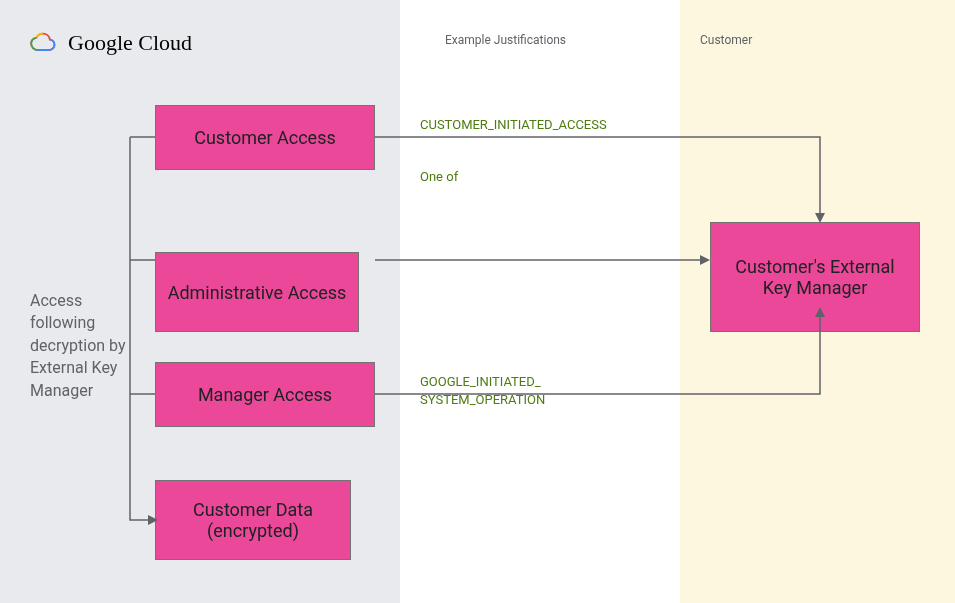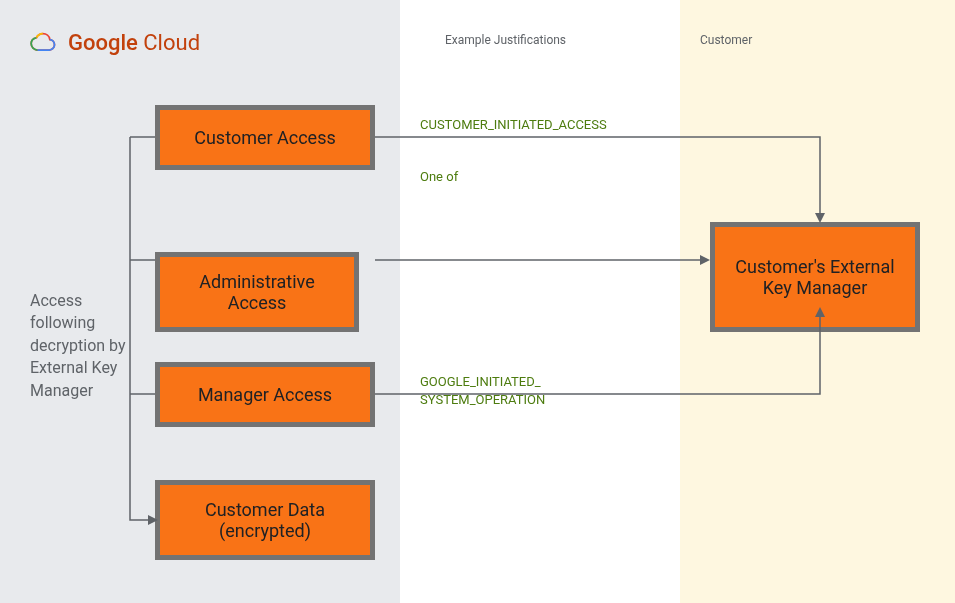--- a/index.html
+++ b/index.html
@@ -30,48 +30,49 @@
     }
     .logo {
       position: absolute;
       left: 30px; top: 30px;
       display: flex;
       align-items: center;
       gap: 10px;
     }
     .logo-text {
       font-size: 22px;
-      color: #c2410c;
+      color: #000000;
       font-weight: 400;
+      font-family: Liberation Serif, serif;
     }
     .logo-text b { font-weight: 500; }
     .zone-label {
       position: absolute;
       top: 33px;
       font-size: 12px;
       color: #5f6368;
     }
     .zone-label.j { left: 445px; }
     .zone-label.c { left: 700px; }
     .box {
       position: absolute;
-      background: #f97316;
-      border: 5px solid #737373;
+      background: #ec4899;
+      border: 1px solid #737373;
       display: flex;
       align-items: center;
       justify-content: center;
       text-align: center;
       font-size: 18px;
       color: #202124;
       padding: 8px;
     }
     .box.customer-access { left: 155px; top: 105px; width: 220px; height: 65px; }
     .box.admin-access { left: 155px; top: 220px; width: 204px; height: 80px; margin-top: 32px; }
     .box.binary-access { left: 155px; top: 362px; width: 220px; height: 65px; }
-    .box.customer-data { left: 155px; top: 480px; width: 220px; height: 80px; }
+    .box.customer-data { left: 155px; top: 480px; width: 196px; height: 80px; }
     .box.ekm { left: 710px; top: 222px; width: 210px; height: 110px; }
     .side-label {
       position: absolute;
       left: 30px; top: 290px;
       width: 100px;
       font-size: 16px;
       color: #5f6368;
       line-height: 1.4;
     }
     .just-label {

